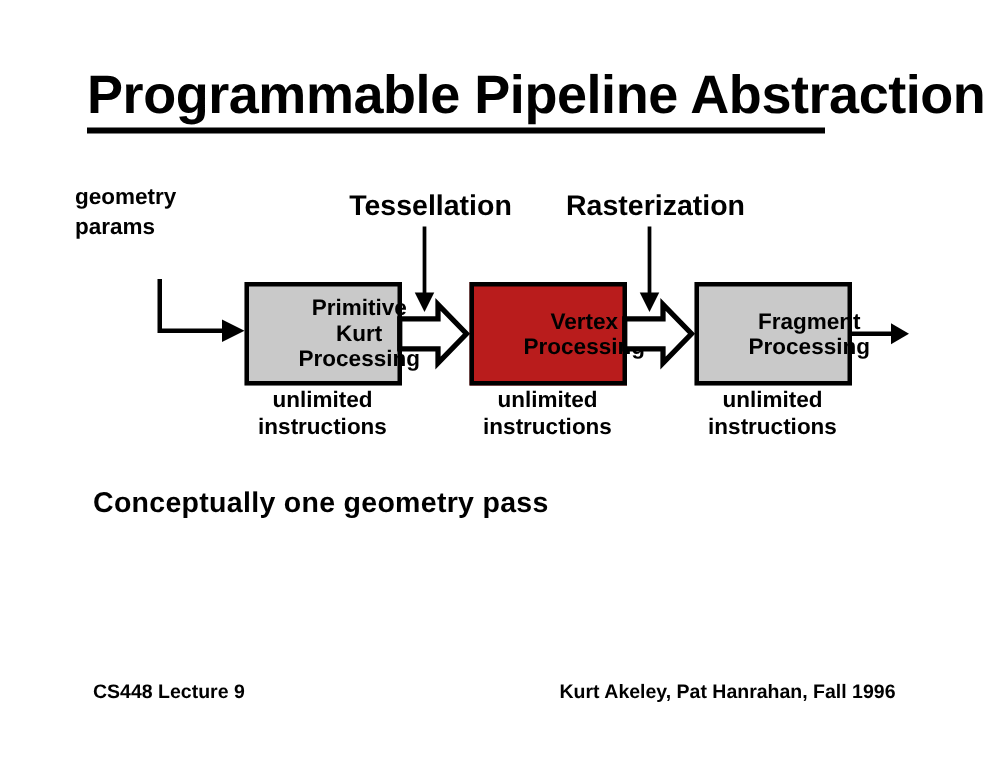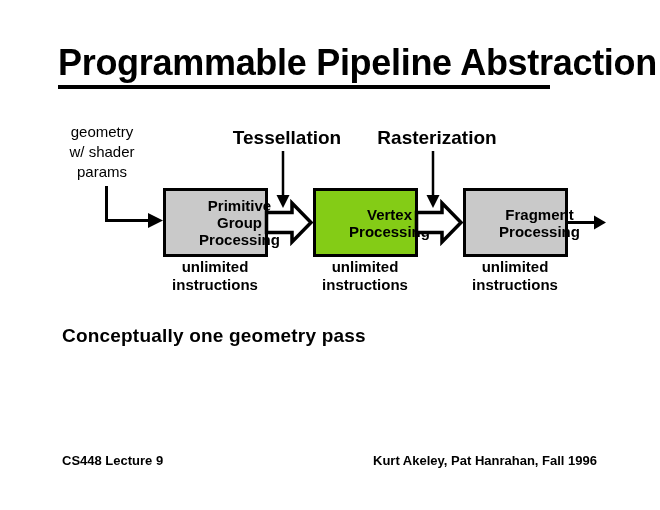--- a/index.html
+++ b/index.html
@@ -27,23 +27,22 @@
     top: 85px;
     width: 492px;
     height: 4px;
     background: #000000;
   }
   .input-label {
     position: absolute;
     left: 50px;
     top: 122px;
     width: 104px;
-    text-align: center;
     font-size: 15px;
-    font-weight: normal;
+    font-weight: bold;
     line-height: 20px;
   }
   .annotation {
     position: absolute;
     top: 127px;
     width: 170px;
     text-align: center;
     font-size: 19px;
     font-weight: bold;
     white-space: nowrap;
@@ -119,34 +118,33 @@
 </head>
 <body>
 
 <div class="slide">
 
   <div class="page-title">Programmable Pipeline Abstraction</div>
   <div class="title-rule"></div>
 
   <div class="input-label">
     <div>geometry</div>
-    <div>w/ shader</div>
     <div>params</div>
   </div>
 
   <div class="annotation tess">Tessellation</div>
   <div class="annotation rast">Rasterization</div>
 
   <div class="stage-box s0" style="background-color: rgb(201, 201, 201);">
     <div>Primitive</div>
-    <div>Group</div>
+    <div>Kurt</div>
     <div>Processing</div>
   </div>
 
-  <div class="stage-box s1" style="background-color: #84cc16;">
+  <div class="stage-box s1" style="background-color: #b91c1c;">
     <div>Vertex</div>
     <div>Processing</div>
   </div>
 
   <div class="stage-box s2" style="background-color: rgb(201, 201, 201);">
     <div>Fragment</div>
     <div>Processing</div>
   </div>
 
   <div class="stage-note n0">

